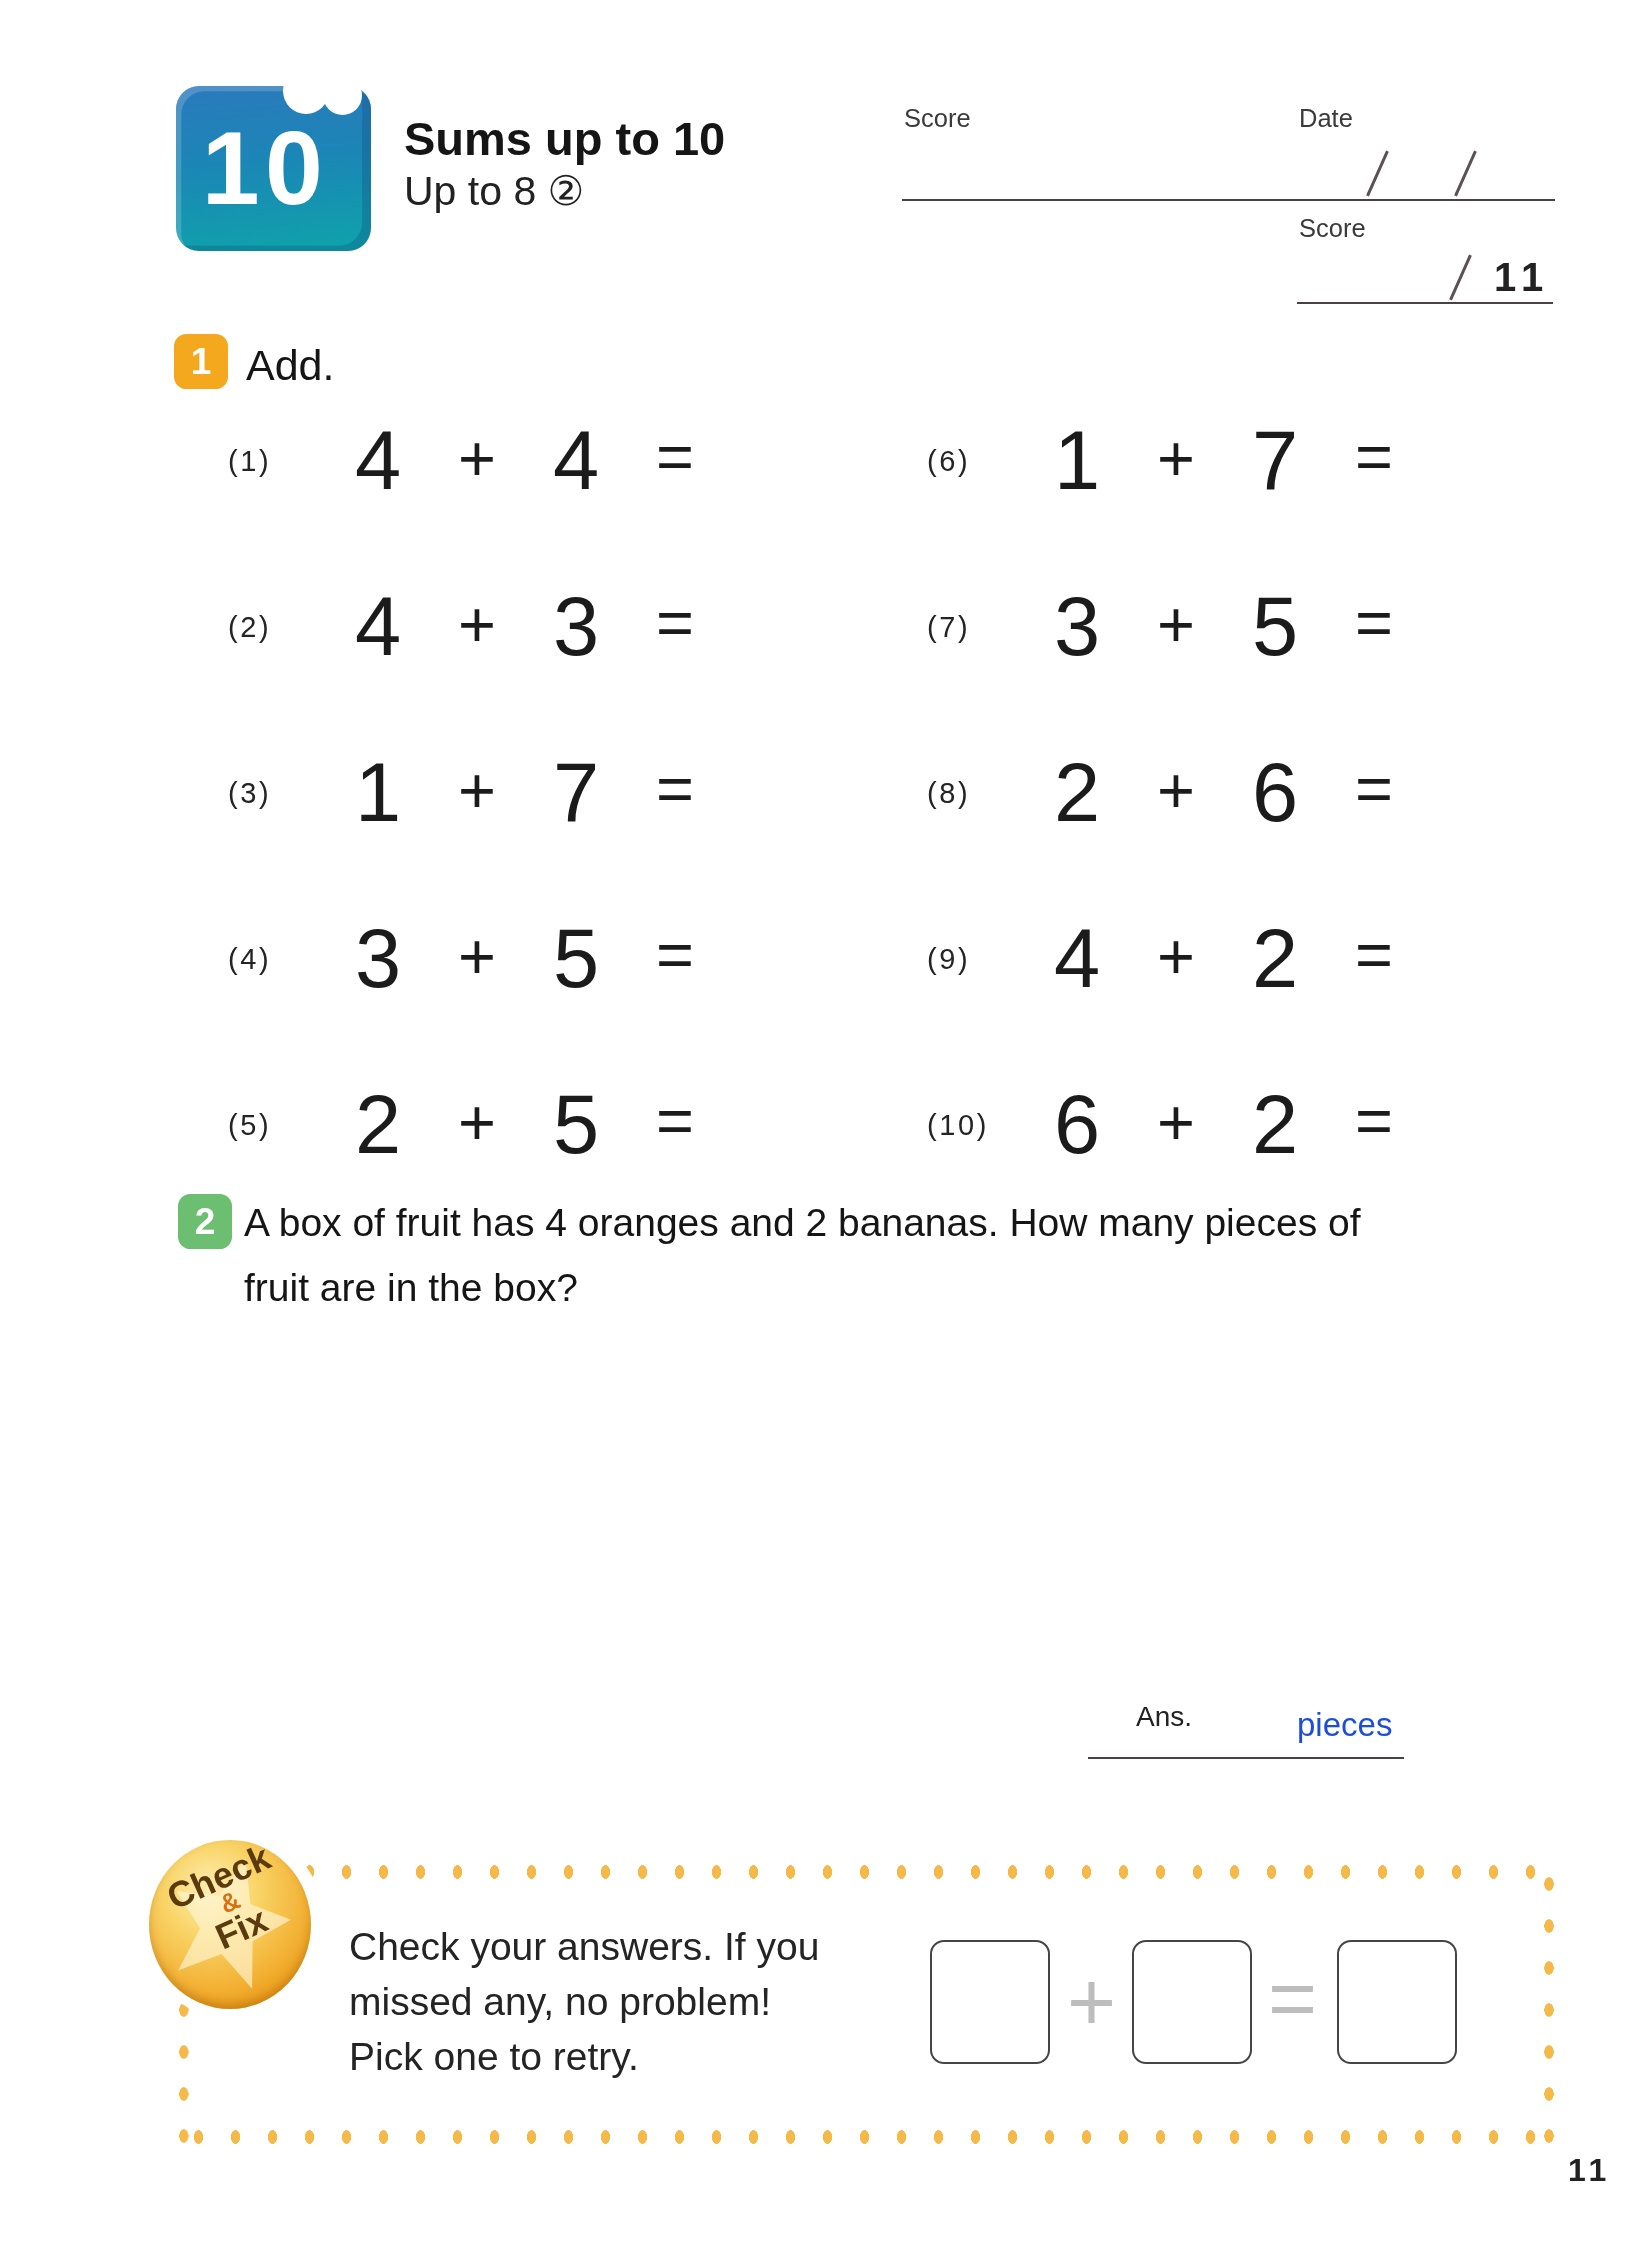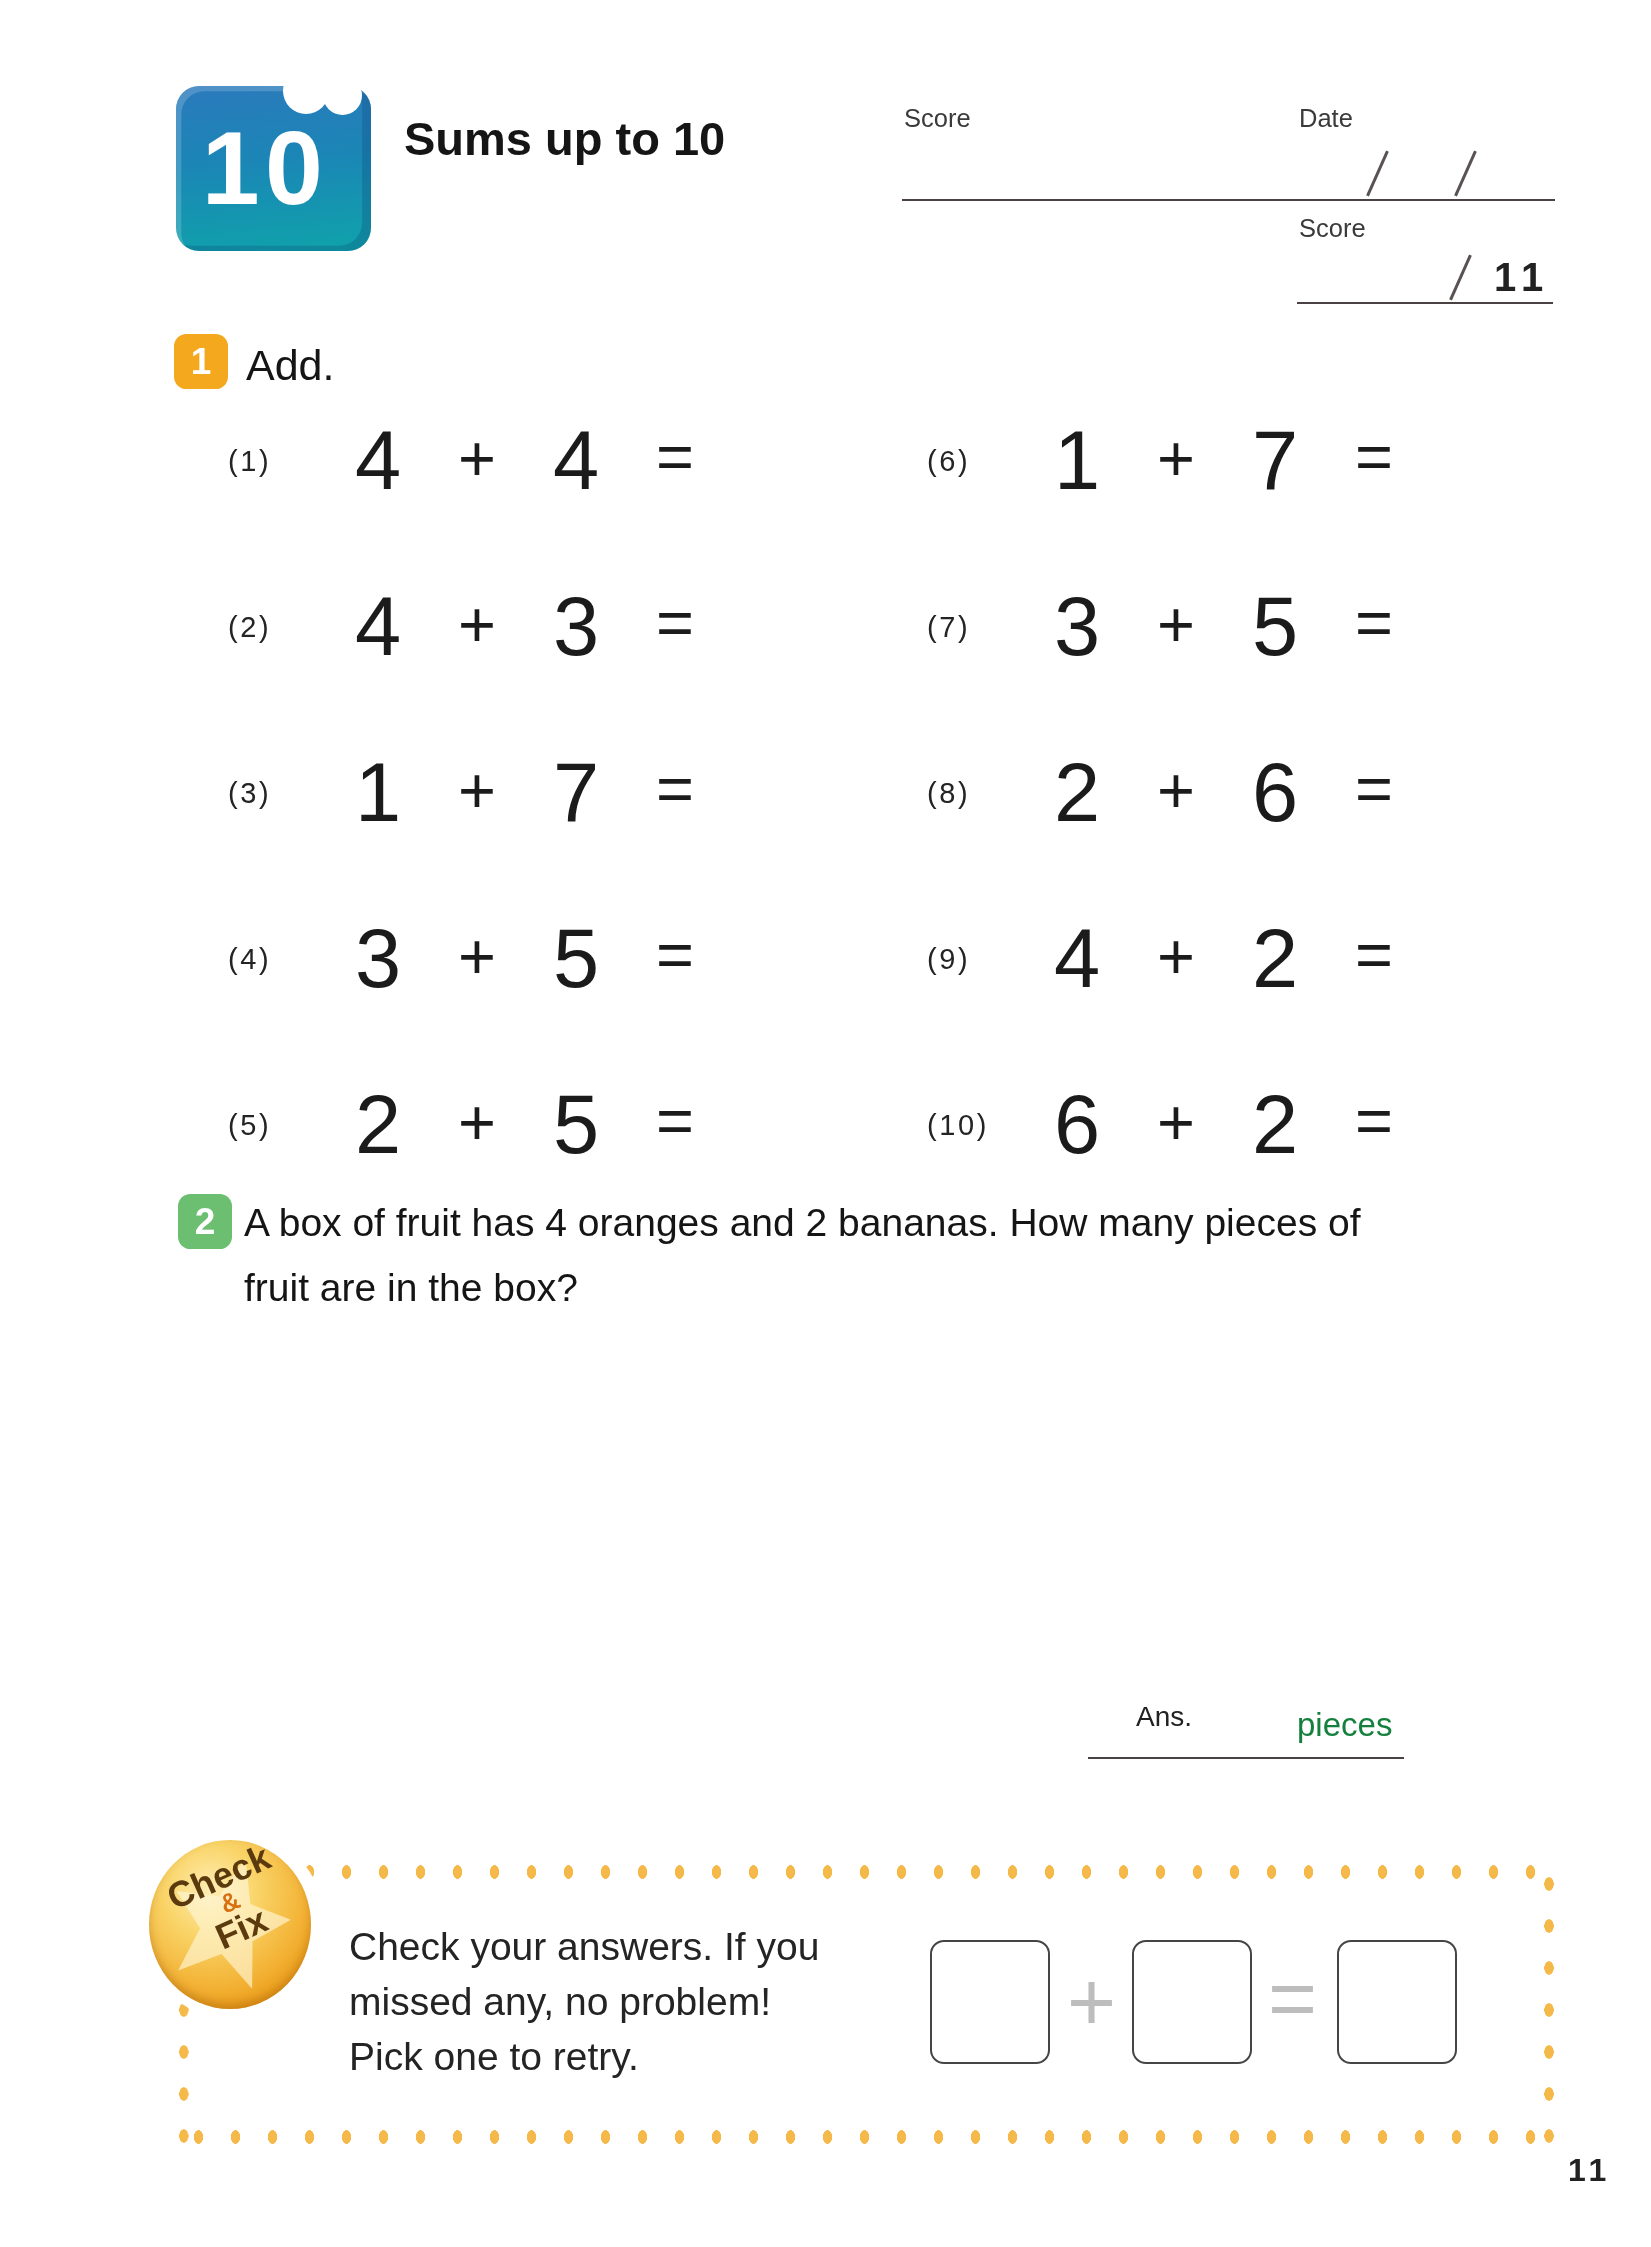--- a/index.html
+++ b/index.html
@@ -49,21 +49,21 @@
   .pcol.right{left:927px;}
   .prow{height:166px;display:flex;align-items:center;column-gap:7px;}
   .plabel{width:97px;font-size:29px;color:#242424;letter-spacing:2.6px;}
   .operand{width:92px;text-align:center;font-size:83px;color:#1b1b1b;}
   .op{width:92px;text-align:center;font-size:65px;color:#1b1b1b;padding-bottom:5.3px;}
   .eq{width:92px;text-align:center;font-size:65px;color:#1b1b1b;padding-bottom:8.8px;}
   .ans-space{width:105px;height:97px;}
   
   .question{position:absolute;left:244px;top:1190px;font-size:39px;line-height:65px;color:#151515;}
   .ans-label{position:absolute;left:1096px;top:1701px;font-size:28px;color:#222;margin-left:40px;}
-  .ans-unit{position:absolute;left:1297px;top:1706px;font-size:33px;color:#15803d;}
+  .ans-unit{position:absolute;left:1297px;top:1706px;font-size:33px;color:#1d4ed8;}
   .ans-line{position:absolute;left:1088px;top:1757px;width:316px;height:1.8px;background:#4a4242;}
   
   .cf-box{position:absolute;left:180px;top:1863px;width:1378px;height:283px;}
   .cf-dots{position:absolute;}
   .cf-dots.top{left:0;top:0;right:0;height:17.6px;
     background-image:radial-gradient(ellipse 4.8px 7px at center,#f5b94a 92%,transparent 100%);
     background-size:37px 17.6px;background-repeat:repeat-x;}
   .cf-dots.bottom{left:0;bottom:0;right:0;height:17.6px;
     background-image:radial-gradient(ellipse 4.8px 7px at center,#f5b94a 92%,transparent 100%);
     background-size:37px 17.6px;background-repeat:repeat-x;}
@@ -110,20 +110,21 @@
 
 <div class="page">
 
   <div class="lesson-badge">
     <div class="bite b1"></div>
     <div class="bite b2"></div>
     <div class="num">10</div>
   </div>
   <div class="title-block">
     <div class="title-main">Sums up to 10</div>
+    <div class="title-sub">Up to 8 ②</div>
   </div>
 
   <div class="hdr-label" style="left:904px;top:104px;">Score</div>
   <div class="hdr-label" style="left:1299px;top:104px;">Date</div>
   <div class="slash" style="left:1376px;top:149px;"></div>
   <div class="slash" style="left:1464px;top:149px;"></div>
   <div class="hline" style="left:902px;top:199px;width:653px;"></div>
 
   <div class="hdr-label" style="left:1299px;top:214px;text-align:center;">Score</div>
   <div class="slash" style="left:1459px;top:253px;"></div>

